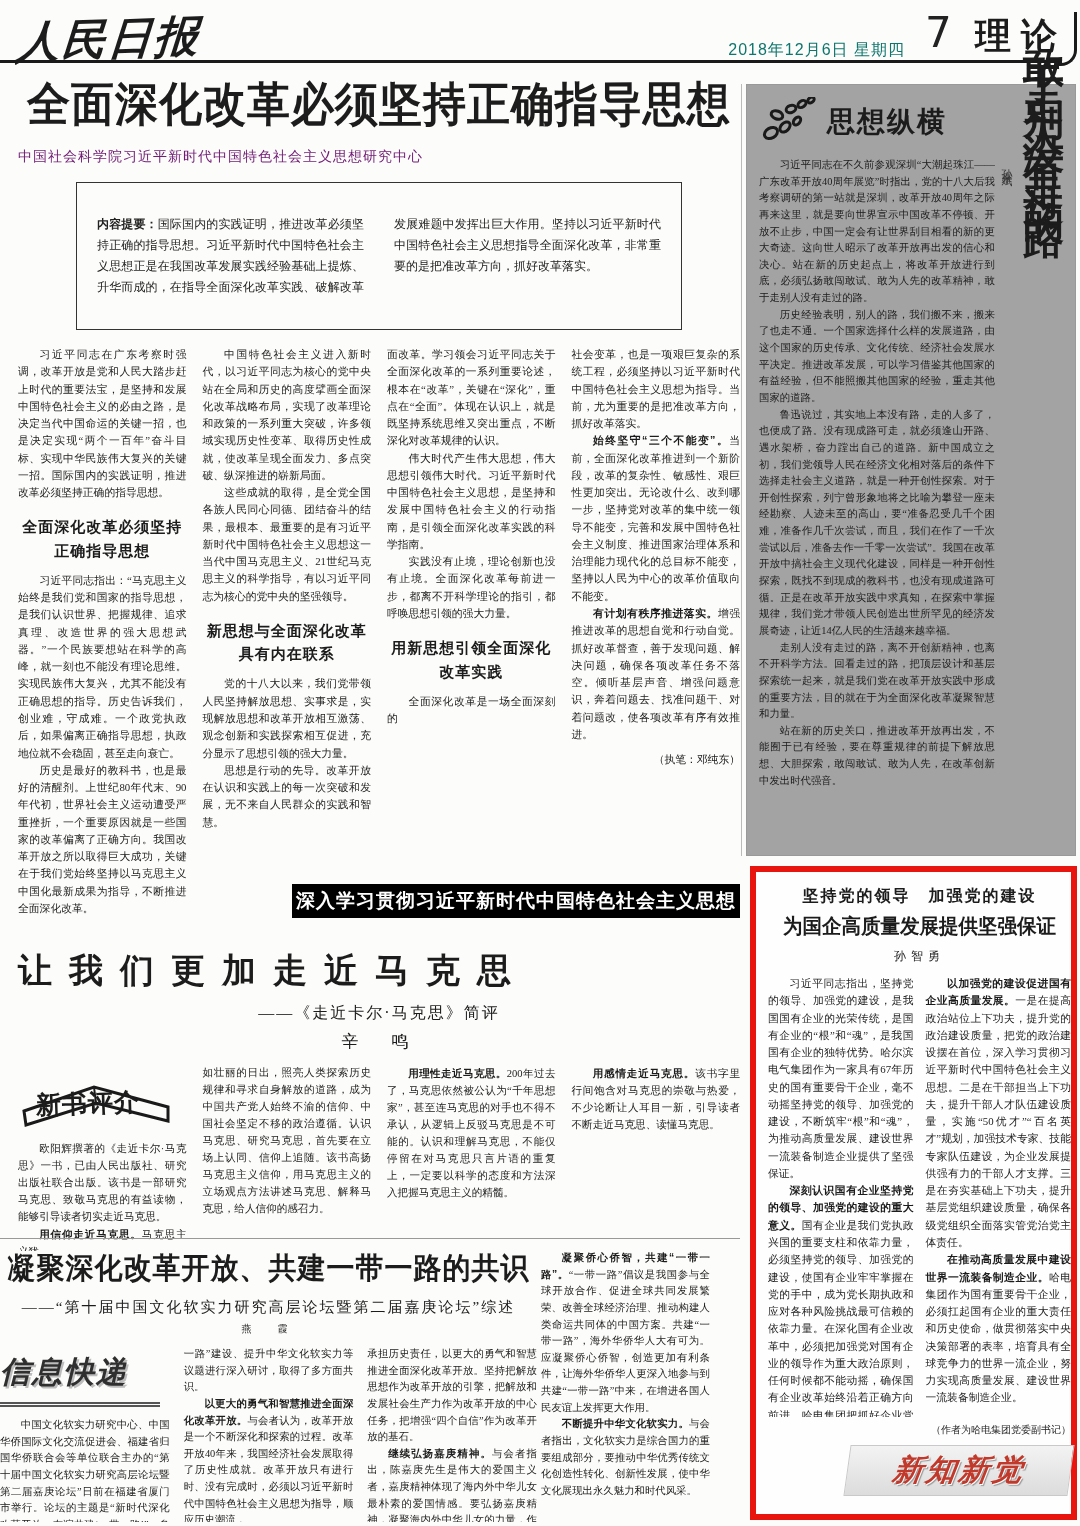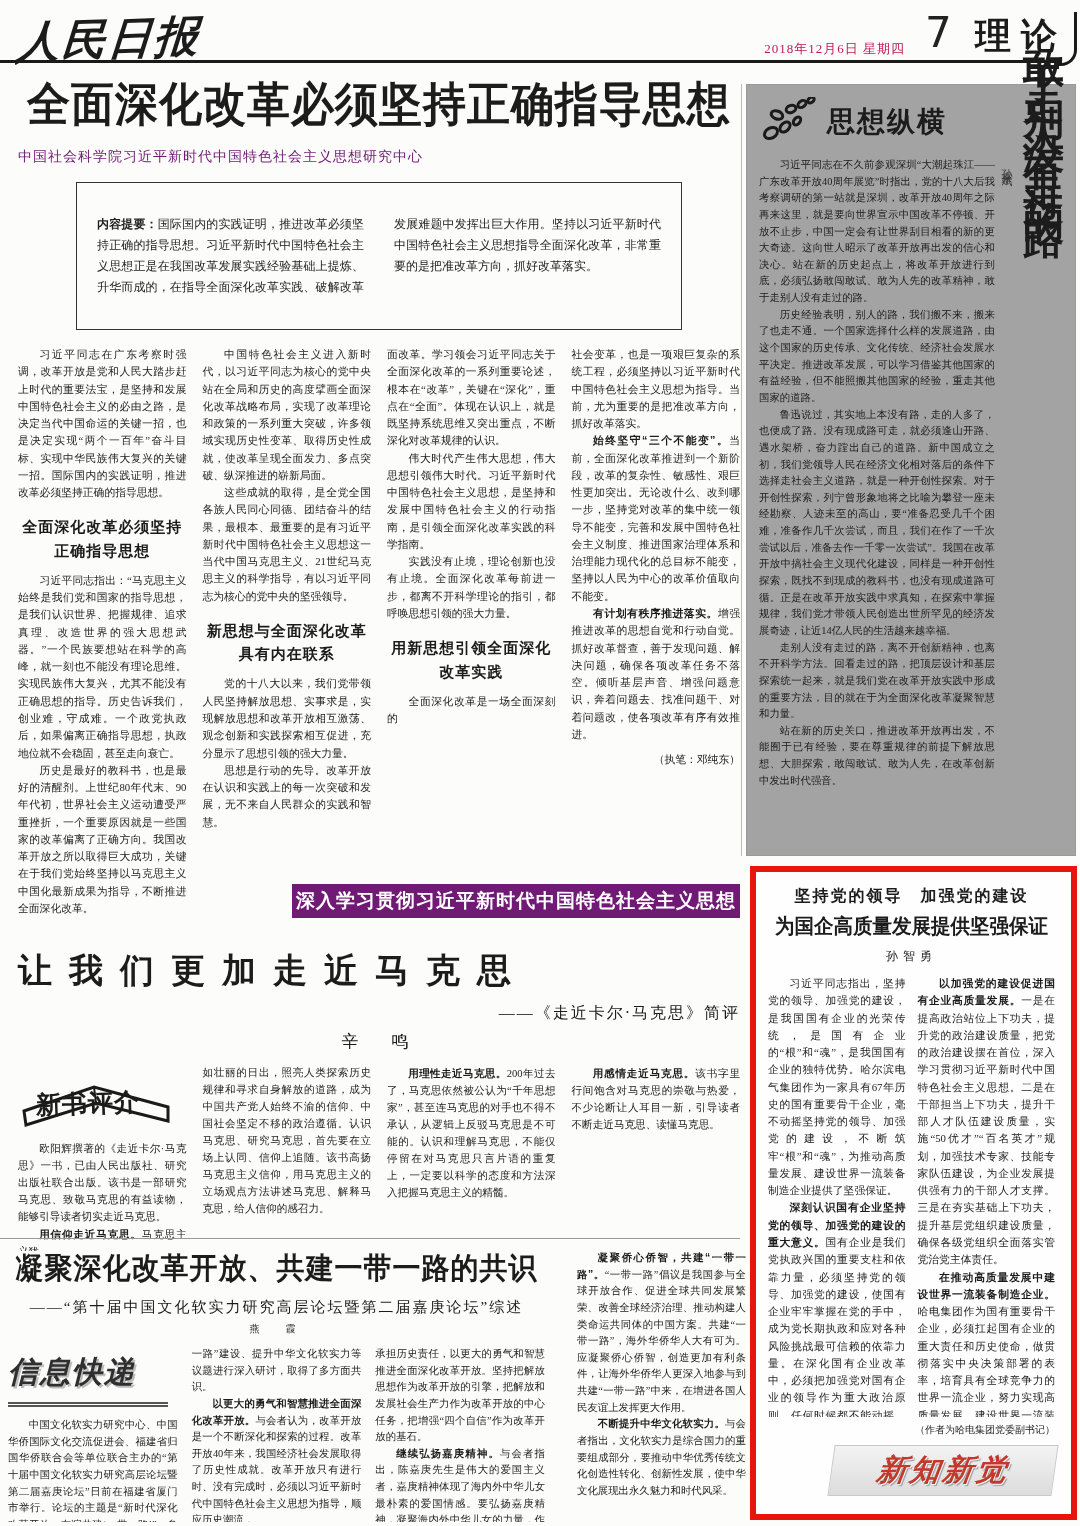--- a/index.html
+++ b/index.html
@@ -5,22 +5,22 @@
   html,body{margin:0;padding:0;}
   body{
     width:1080px;height:1526px;position:relative;overflow:hidden;
     background:#fcfcfa;color:#1c1c1c;
     font-family:"Liberation Serif","DejaVu Serif",serif;
   }
   .abs{position:absolute;}
   
   .masthead{left:16px;top:10px;font-size:44px;font-weight:bold;font-style:italic;
     font-family:"DejaVu Serif",serif;transform:rotate(-2deg) skewX(-6deg);letter-spacing:2px;}
-  .dateline{left:0;top:40px;width:905px;text-align:right;font-size:13px;letter-spacing:1px;
-    font-family:Liberation Serif, serif;color:#be185d;}
+  .dateline{left:0;top:40px;width:905px;text-align:right;font-size:16px;letter-spacing:1px;
+    font-family:Liberation Sans, sans-serif;color:#0f766e;}
   .pagenum{left:925px;top:8px;font-size:42px;font-family:"DejaVu Sans",sans-serif;color:#222;}
   .sectionname{left:975px;top:12px;font-size:36px;font-weight:bold;letter-spacing:10px;
     font-family:"Liberation Sans",sans-serif;}
   .header-rule{left:0;top:60px;width:1062px;height:3px;background:#1a1a1a;}
   .corner-hook{left:1056px;top:12px;width:18px;height:51px;border-right:3px solid #1a1a1a;
     border-bottom:3px solid #1a1a1a;border-bottom-right-radius:16px;}
   
   .main-art{left:18px;top:76px;width:722px;}
   .main-headline{font-family:"Liberation Sans",sans-serif;font-weight:900;font-size:43px;
     text-align:center;letter-spacing:1px;margin:0;transform:scaleY(1.08);}
@@ -31,65 +31,65 @@
   .main-body{display:grid;grid-template-columns:repeat(4,1fr);column-gap:16px;margin-top:16px;
     height:648px;overflow:hidden;}
   .ncol{font-size:10.8px;line-height:1.6;text-align:justify;}
   .para{margin:0;text-indent:2em;}
   .para.ni{text-indent:0;}
   .lead{font-family:"Liberation Sans",sans-serif;}
   .sub-head{font-family:"Liberation Sans",sans-serif;font-weight:bold;font-size:15px;
     text-align:center;text-indent:0;margin:14px 4px 10px 4px;line-height:1.55;letter-spacing:1px;}
   .signoff{margin:8px 0 0 0;text-align:right;text-indent:0;}
   
-  .banner{left:292px;top:884px;width:448px;height:34px;background:#701a75;color:#fff;
+  .banner{left:292px;top:884px;width:448px;height:34px;background:#000000;color:#fff;
     display:flex;align-items:center;justify-content:center;font-family:"Liberation Sans",sans-serif;
     font-weight:bold;font-size:19px;letter-spacing:1px;}
   
   .sx-box{left:746px;top:84px;width:330px;height:772px;border:1px solid #999;background:#a3a3a3;
     box-sizing:border-box;padding:8px 10px 10px 12px;}
   .sx-header{display:flex;align-items:center;gap:8px;margin:4px 0 10px 2px;}
   .sx-label{font-family:"Liberation Sans",sans-serif;font-weight:900;font-size:28px;letter-spacing:2px;}
   .sx-body{width:236px;font-size:10.4px;line-height:1.6;text-align:justify;}
   .sx-vertical{position:absolute;right:8px;top:16px;height:720px;writing-mode:vertical-rl;
     font-family:"Liberation Sans",sans-serif;font-weight:900;font-size:41px;letter-spacing:17px;}
   .sx-author{position:absolute;right:66px;top:160px;writing-mode:vertical-rl;font-size:11px;
     letter-spacing:3px;color:#333;}
   
   .red-box{left:750px;top:866px;width:327px;height:654px;box-sizing:border-box;
-    border:6px solid #e8150f;background:#fefefe;padding:12px 16px 8px 12px;}
+    border:6px solid #e8150f;background:#fefefe;padding:12px 0 8px 12px;}
   .red-kicker{text-align:center;font-family:"Liberation Sans",sans-serif;font-weight:bold;
     font-size:16px;letter-spacing:2px;margin:2px 0 6px 0;}
   .red-title{text-align:center;font-family:"Liberation Sans",sans-serif;font-weight:900;
     font-size:19.5px;margin:0 0 8px 0;transform:scaleY(1.05);}
   .red-author{text-align:center;font-size:12px;letter-spacing:5px;margin:0 0 10px 0;}
   .red-body{display:grid;grid-template-columns:1fr 1fr;column-gap:12px;font-size:9.8px;
     line-height:1.56;text-align:justify;height:442px;overflow:hidden;}
   .red-note{text-align:right;font-size:10px;margin-top:6px;}
   .xzxj{margin:8px 0 0 auto;width:210px;background:linear-gradient(#f3f3f3,#dcdcdc);
     border:1px solid #c9c9c9;transform:skewX(-8deg);text-align:center;padding:4px 6px;}
   .xzxj span{display:inline-block;font-family:"Liberation Sans",sans-serif;font-weight:900;
     font-style:italic;font-size:30px;letter-spacing:3px;color:#c0392b;
     text-shadow:1px 1px 0 #fff,2px 2px 1px #999;}
   
   .marx{left:18px;top:948px;width:722px;}
   .marx-headline{font-size:34px;font-weight:bold;letter-spacing:17px;
     margin:0;font-family:"Liberation Serif",serif;}
-  .marx-subtitle{text-align:right;font-size:16px;margin-top:9px;letter-spacing:2px;}
+  .marx-subtitle{text-align:center;font-size:16px;margin-top:9px;letter-spacing:2px;}
   .marx-author{text-align:center;font-size:17px;letter-spacing:8px;margin-top:6px;}
   .marx-body{display:grid;grid-template-columns:repeat(4,1fr);column-gap:16px;margin-top:12px;
     height:186px;overflow:hidden;}
   .marx-body .ncol{font-size:10.6px;}
   .review-label{position:relative;width:158px;height:66px;margin:2px 0 8px 0;}
   .review-label svg{position:absolute;left:0;top:0;}
   .review-label .txt{position:absolute;left:18px;top:16px;font-family:"Liberation Sans",sans-serif;
     font-weight:900;font-size:25px;letter-spacing:1px;transform:rotate(-2deg);}
   
   .rule-bottom{left:0;top:1238px;width:740px;height:1px;background:#999;}
-  .forum{left:8px;top:1250px;width:722px;display:grid;grid-template-columns:537px 169px;column-gap:32px;}
+  .forum{left:0;top:1250px;width:722px;display:grid;grid-template-columns:537px 169px;column-gap:4px;}
   .forum-left{}
   .forum-headline{text-align:center;font-size:28px;font-weight:bold;margin:0;letter-spacing:1px;
     font-family:"Liberation Serif",serif;transform:scaleY(1.05);}
   .forum-subtitle{text-align:center;font-size:15px;margin-top:10px;letter-spacing:2px;}
   .forum-author{text-align:center;font-size:10px;letter-spacing:8px;margin-top:5px;}
   .forum-cols{display:grid;grid-template-columns:repeat(3,1fr);column-gap:14px;margin-top:10px;
     height:176px;overflow:hidden;}
   .forum .ncol{font-size:10.4px;}
   .forum-right{height:270px;overflow:hidden;}
   .express-label{width:160px;margin:2px 0 10px 0;padding-bottom:6px;border-bottom:5px double #555;}

